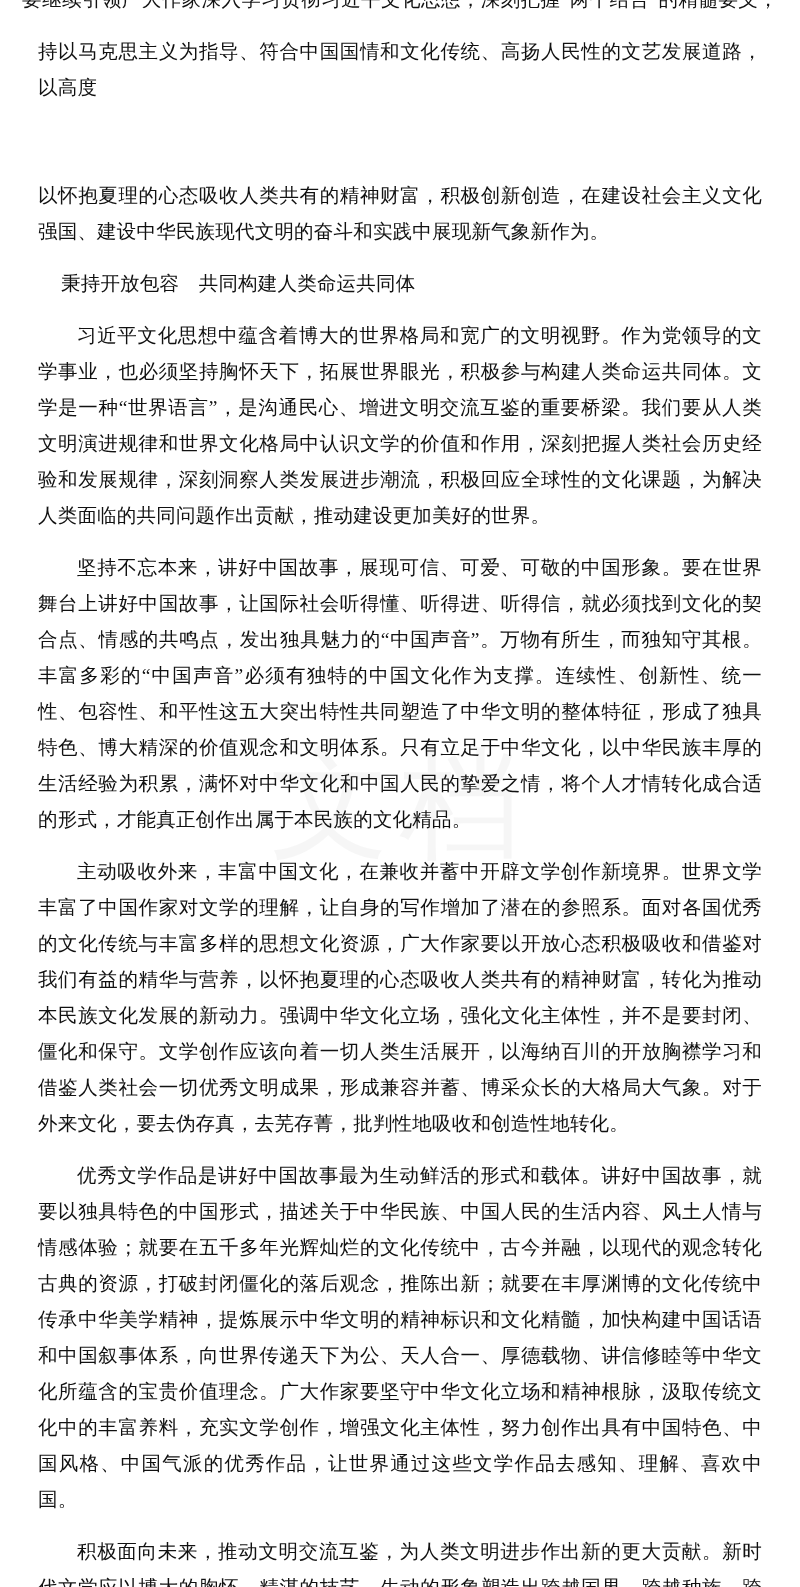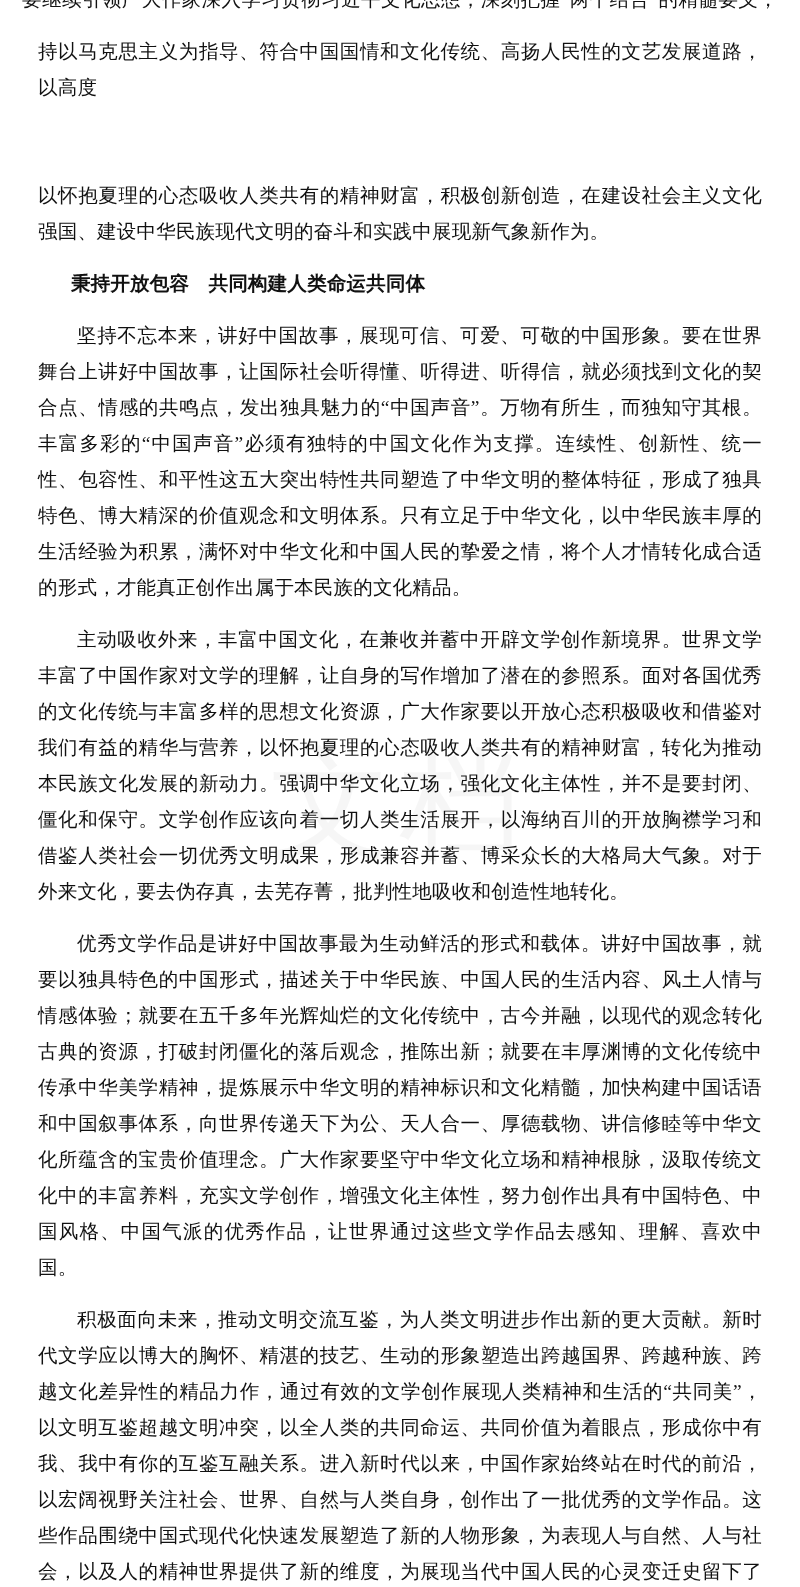--- a/index.html
+++ b/index.html
@@ -49,23 +49,23 @@
     position: relative;
   }
   .clipped-line span {
     display: block;
     margin-top: -12px;
   }
   .gap-lg { height: 40px; }
   .heading {
     font-size: 19.5px;
     line-height: 36px;
-    font-weight: bold;
+    font-weight: normal;
     text-indent: 2em;
-    margin: 10px;
+    margin: 0;
     letter-spacing: 0.2px;
   }
   .heading .sp { display: inline-block; width: 1em; }
   .watermark {
     position: absolute;
     left: 50%;
     top: 724px;
     transform: translateX(-50%);
     font-size: 120px;
     color: rgba(0,0,0,0.035);
@@ -90,18 +90,19 @@
   </div>
 
   <div class="gap-lg"></div>
 
   <p class="para">以怀抱夏理的心态吸收人类共有的精神财富，积极创新创造，在建设社会主义文化强国、建设中华民族现代文明的奋斗和实践中展现新气象新作为。</p>
 
   <h2 class="heading">
     <span>秉持开放包容</span><span class="sp"></span><span>共同构建人类命运共同体</span>
   </h2>
 
+  <p class="para indent">习近平文化思想中蕴含着博大的世界格局和宽广的文明视野。作为党领导的文学事业，也必须坚持胸怀天下，拓展世界眼光，积极参与构建人类命运共同体。文学是一种“世界语言”，是沟通民心、增进文明交流互鉴的重要桥梁。我们要从人类文明演进规律和世界文化格局中认识文学的价值和作用，深刻把握人类社会历史经验和发展规律，深刻洞察人类发展进步潮流，积极回应全球性的文化课题，为解决人类面临的共同问题作出贡献，推动建设更加美好的世界。</p>
   <p class="para indent">坚持不忘本来，讲好中国故事，展现可信、可爱、可敬的中国形象。要在世界舞台上讲好中国故事，让国际社会听得懂、听得进、听得信，就必须找到文化的契合点、情感的共鸣点，发出独具魅力的“中国声音”。万物有所生，而独知守其根。丰富多彩的“中国声音”必须有独特的中国文化作为支撑。连续性、创新性、统一性、包容性、和平性这五大突出特性共同塑造了中华文明的整体特征，形成了独具特色、博大精深的价值观念和文明体系。只有立足于中华文化，以中华民族丰厚的生活经验为积累，满怀对中华文化和中国人民的挚爱之情，将个人才情转化成合适的形式，才能真正创作出属于本民族的文化精品。</p>
   <p class="para indent">主动吸收外来，丰富中国文化，在兼收并蓄中开辟文学创作新境界。世界文学丰富了中国作家对文学的理解，让自身的写作增加了潜在的参照系。面对各国优秀的文化传统与丰富多样的思想文化资源，广大作家要以开放心态积极吸收和借鉴对我们有益的精华与营养，以怀抱夏理的心态吸收人类共有的精神财富，转化为推动本民族文化发展的新动力。强调中华文化立场，强化文化主体性，并不是要封闭、僵化和保守。文学创作应该向着一切人类生活展开，以海纳百川的开放胸襟学习和借鉴人类社会一切优秀文明成果，形成兼容并蓄、博采众长的大格局大气象。对于外来文化，要去伪存真，去芜存菁，批判性地吸收和创造性地转化。</p>
   <p class="para indent">优秀文学作品是讲好中国故事最为生动鲜活的形式和载体。讲好中国故事，就要以独具特色的中国形式，描述关于中华民族、中国人民的生活内容、风土人情与情感体验；就要在五千多年光辉灿烂的文化传统中，古今并融，以现代的观念转化古典的资源，打破封闭僵化的落后观念，推陈出新；就要在丰厚渊博的文化传统中传承中华美学精神，提炼展示中华文明的精神标识和文化精髓，加快构建中国话语和中国叙事体系，向世界传递天下为公、天人合一、厚德载物、讲信修睦等中华文化所蕴含的宝贵价值理念。广大作家要坚守中华文化立场和精神根脉，汲取传统文化中的丰富养料，充实文学创作，增强文化主体性，努力创作出具有中国特色、中国风格、中国气派的优秀作品，让世界通过这些文学作品去感知、理解、喜欢中国。</p>
   <p class="para indent">积极面向未来，推动文明交流互鉴，为人类文明进步作出新的更大贡献。新时代文学应以博大的胸怀、精湛的技艺、生动的形象塑造出跨越国界、跨越种族、跨越文化差异性的精品力作，通过有效的文学创作展现人类精神和生活的“共同美”，以文明互鉴超越文明冲突，以全人类的共同命运、共同价值为着眼点，形成你中有我、我中有你的互鉴互融关系。进入新时代以来，中国作家始终站在时代的前沿，以宏阔视野关注社会、世界、自然与人类自身，创作出了一批优秀的文学作品。这些作品围绕中国式现代化快速发展塑造了新的人物形象，为表现人与自然、人与社会，以及人的精神世界提供了新的维度，为展现当代中国人民的心灵变迁史留下了独特的文学记录。中国作家在题材内容、审美趣味、写作技巧等方面彰显出了全新的气质，新一代青年作家展现了宽广的国际视野，在与汉学家、翻译家的深度互动中，深刻参与了世界文化的建设，许多作品生动地呈现了中国与世界的交往、互动，中国文学对世界文明的启示意义与建设价值日益彰显。</p>
 
 </div>
 
 </body></html>

